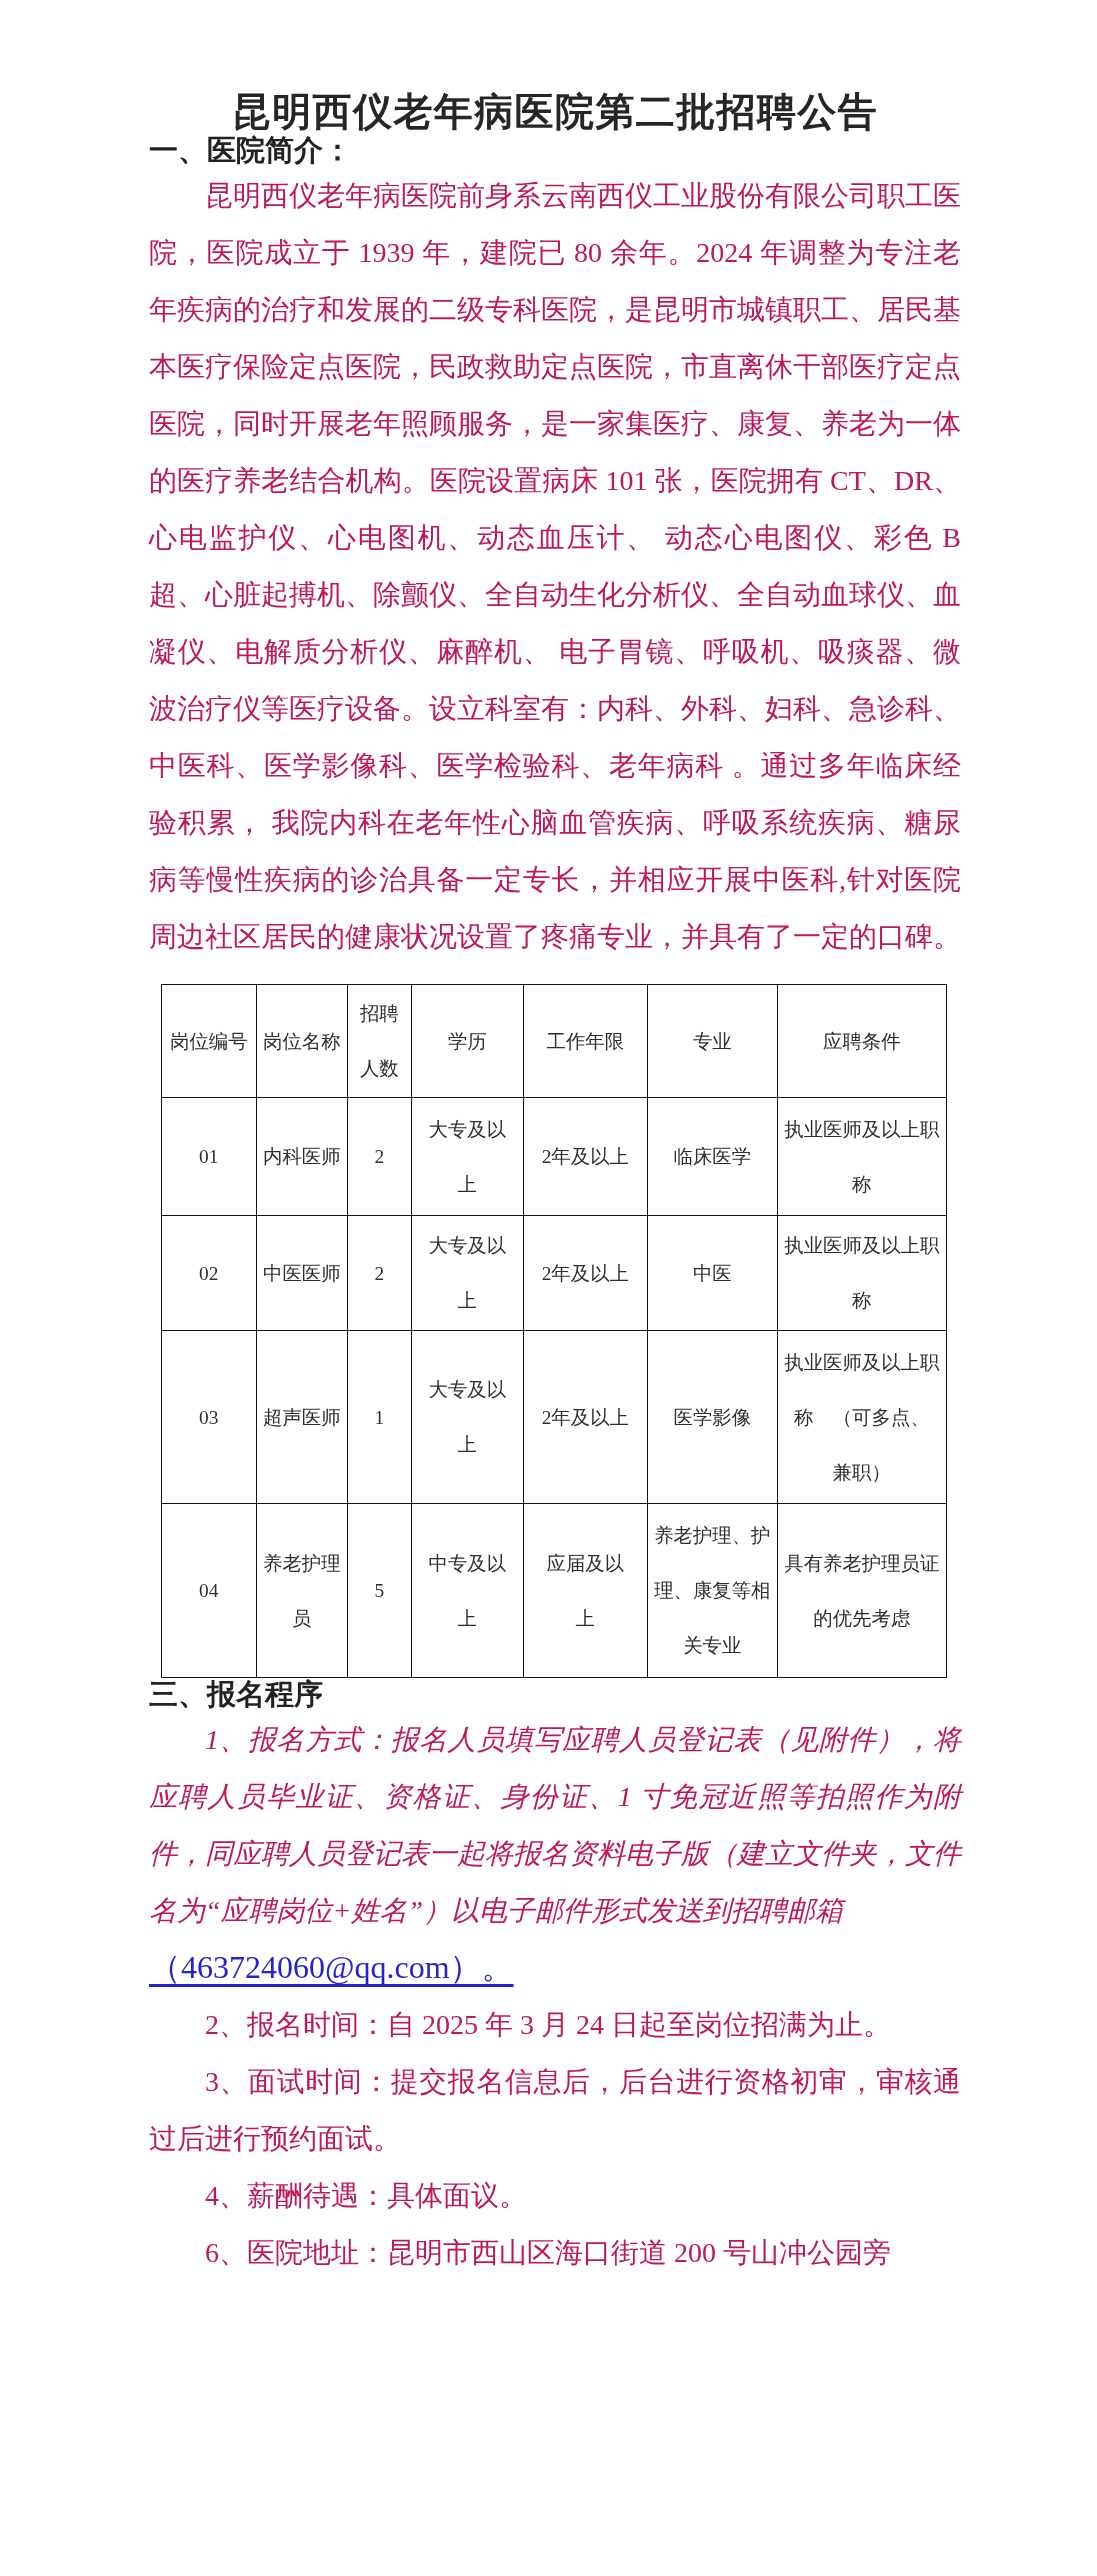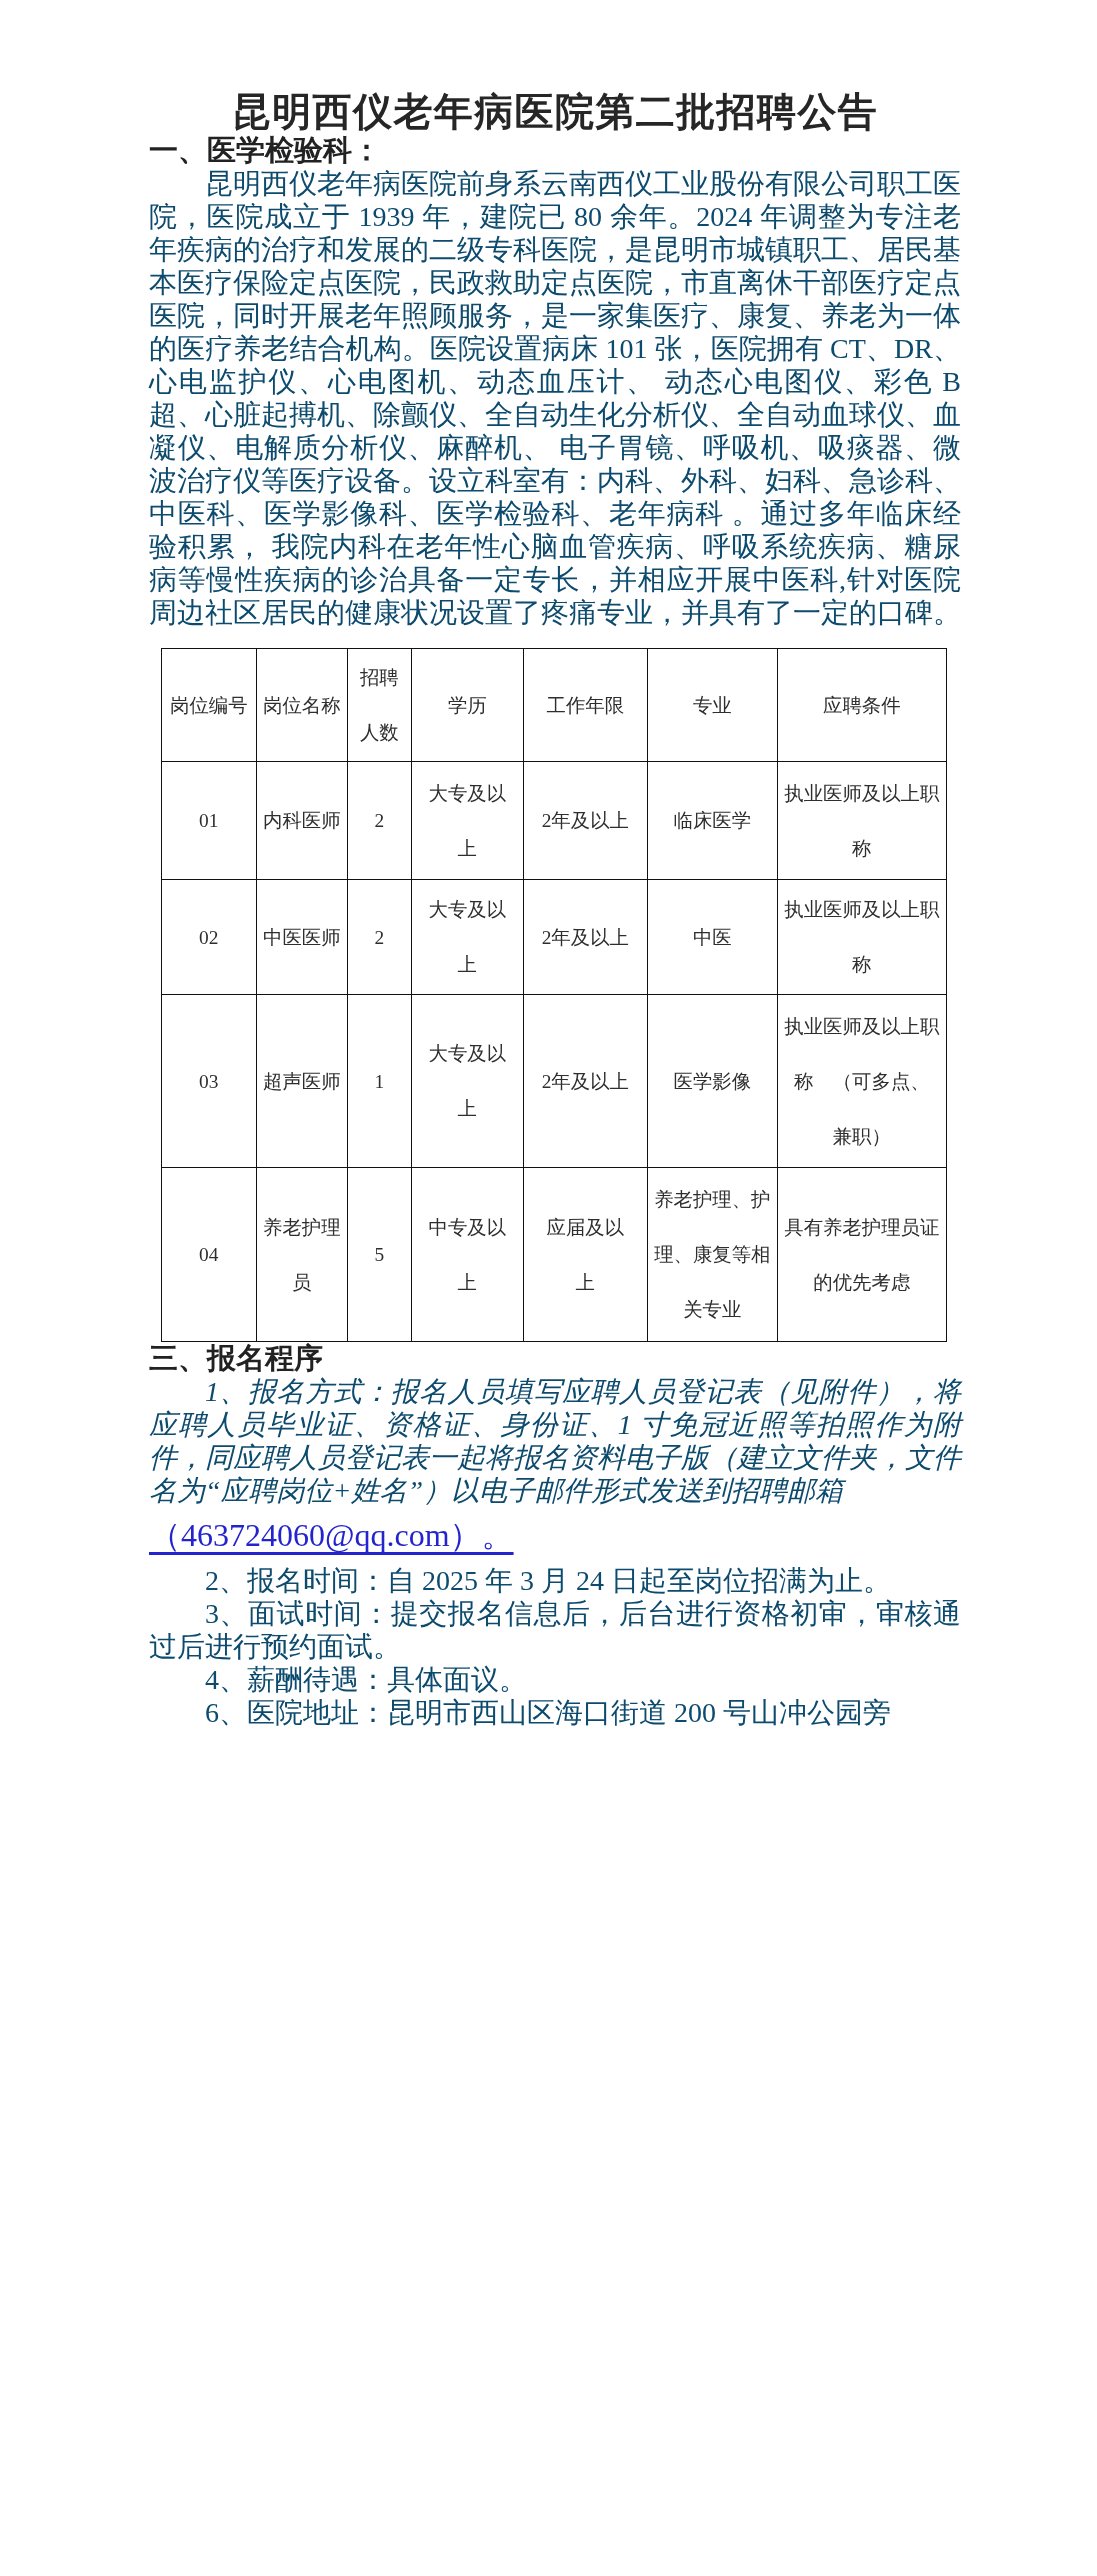--- a/index.html
+++ b/index.html
@@ -38,24 +38,24 @@
     font-weight: 700;
     color: #222222;
     margin: 0;
   }
   .h-intro      { margin-top: 66px; }
   .h-positions  { margin-top: 3.5px; }
   .h-procedure  { margin-top: 15px; }
   p.body-para {
     margin: 0;
     font-size: 28px;
-    line-height: 33px;
+    line-height: 57px;
     text-align: justify;
     text-justify: inter-ideograph;
-    color: #0c4a6e;
+    color: #be185d;
     word-break: break-all;
   }
   p.indent { text-indent: 2em; }
   .para-intro { margin-top: 8.3px; }
   .item1 { margin-top: 10.4px; font-style: italic; }
   .item3 { margin-top: -21px; }
   p.email-line {
     margin: 0;
     font-size: 32px;
     line-height: 57px;
@@ -105,21 +105,21 @@
   col.c5 { width: 130px; }
   col.c6 { width: 169px; }
 </style>
 </head>
 <body>
 
 <div class="page">
 
   <h1 class="doc-title">昆明西仪老年病医院第二批招聘公告</h1>
 
-  <h2 class="sec-heading h-intro">一、医学检验科：</h2>
+  <h2 class="sec-heading h-intro">一、医院简介：</h2>
 
   <p class="body-para indent para-intro">昆明西仪老年病医院前身系云南西仪工业股份有限公司职工医院，医院成立于 1939 年，建院已 80 余年。2024 年调整为专注老年疾病的治疗和发展的二级专科医院，是昆明市城镇职工、居民基本医疗保险定点医院，民政救助定点医院，市直离休干部医疗定点医院，同时开展老年照顾服务，是一家集医疗、康复、养老为一体的医疗养老结合机构。医院设置病床 101 张，医院拥有 CT、DR、心电监护仪、心电图机、动态血压计、 动态心电图仪、彩色 B 超、心脏起搏机、除颤仪、全自动生化分析仪、全自动血球仪、血凝仪、电解质分析仪、麻醉机、 电子胃镜、呼吸机、吸痰器、微波治疗仪等医疗设备。设立科室有：内科、外科、妇科、急诊科、中医科、医学影像科、医学检验科、老年病科 。通过多年临床经验积累， 我院内科在老年性心脑血管疾病、呼吸系统疾病、糖尿病等慢性疾病的诊治具备一定专长，并相应开展中医科,针对医院周边社区居民的健康状况设置了疼痛专业，并具有了一定的口碑。</p>
 
 
   <table class="positions">
     <colgroup>
       <col class="c0">
         <col class="c1">
         <col class="c2">
         <col class="c3">

